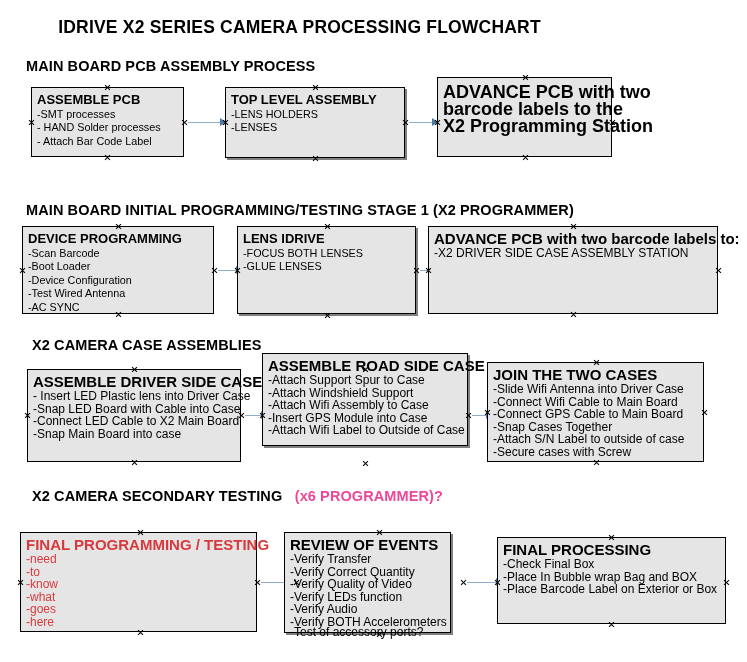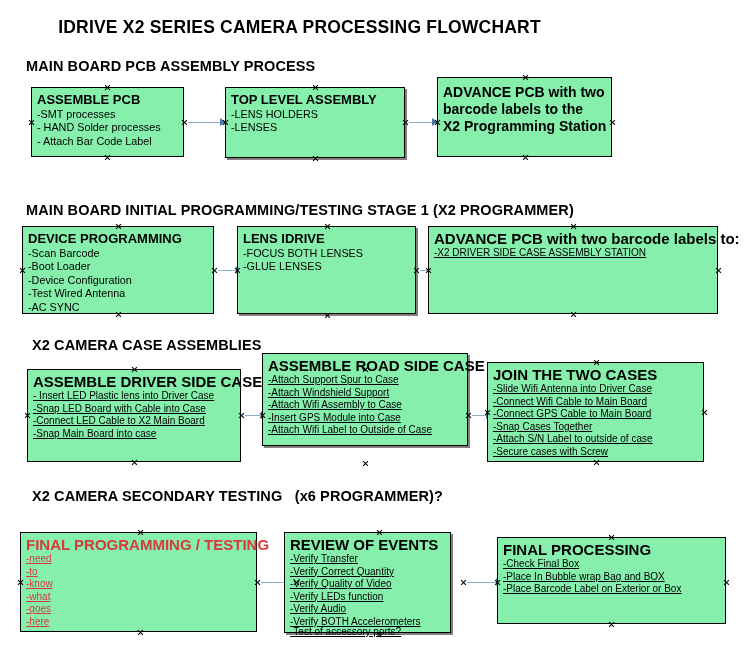--- a/index.html
+++ b/index.html
@@ -22,26 +22,26 @@
     letter-spacing:.2px;
   }
 
   .section-title{
     position:absolute;
     font-size:14.5px;
     font-weight:bold;
     white-space:nowrap;
     letter-spacing:.1px;
   }
-  .section-title .accent{color:#000000;}
+  .section-title .accent{color:#ec4899;}
 
   
   .node{
     position:absolute;
-    background:#86efac;
+    background:#e5e5e5;
     border:1px solid #000;
     box-sizing:border-box;
     padding:4px 4px 5px 5px;
     overflow:visible;
   }
   .node.shadow{
     border:1px solid #000;
     box-shadow:2px 2px 0 0 #808080;
   }
   .node .hd{
@@ -53,28 +53,28 @@
   }
   .node .hd.small{font-size:15px;}
   .node ul{
     margin:0;padding:0;list-style:none;
   }
   .node li{
     font-size:10.8px;
     line-height:13.4px;
     white-space:nowrap;
   }
-  .node li.sm{font-size:10px;line-height:12.6px;text-decoration:underline;}
+  .node li.sm{font-size:12px;line-height:12.6px;}
   .node.redtext .hd{color:#d8393c;}
   .node.redtext li{color:#d8393c;}
   .node.redtext{border-color:#000;}
 
   
   .node .ml{
-    font-size:14px;
+    font-size:18px;
     font-weight:bold;
     line-height:17px;
     padding-top:2px;
   }
   .node .ml div{white-space:nowrap;}
 
   
   .conn{
     position:absolute;
     height:1px;

